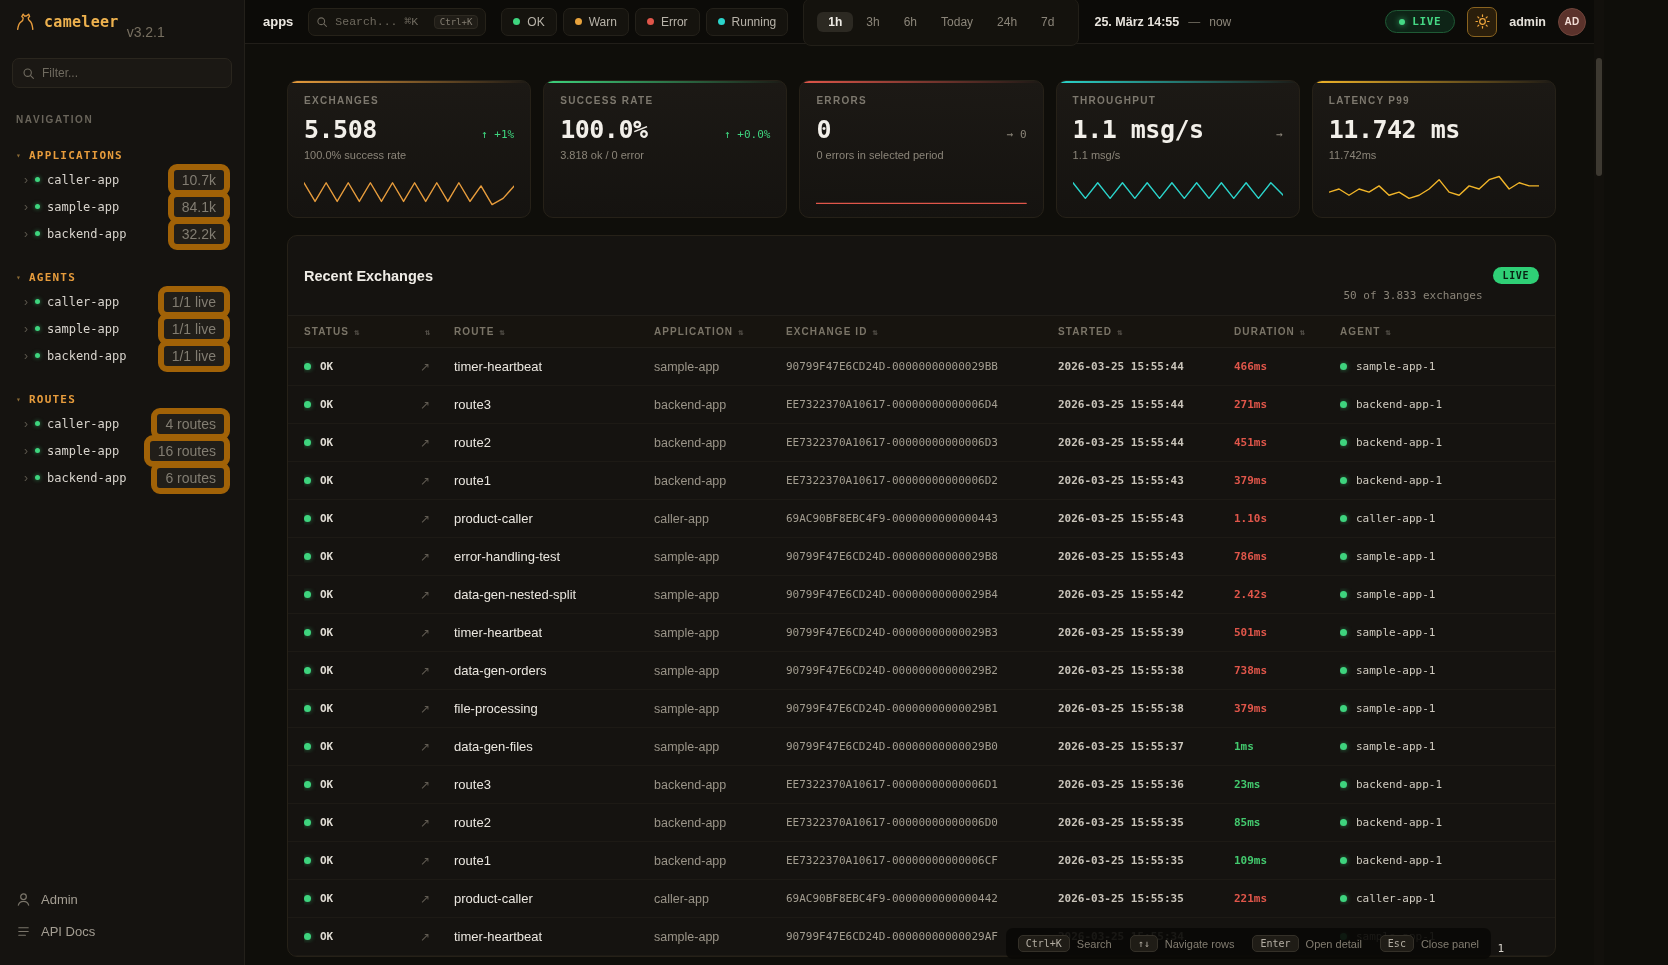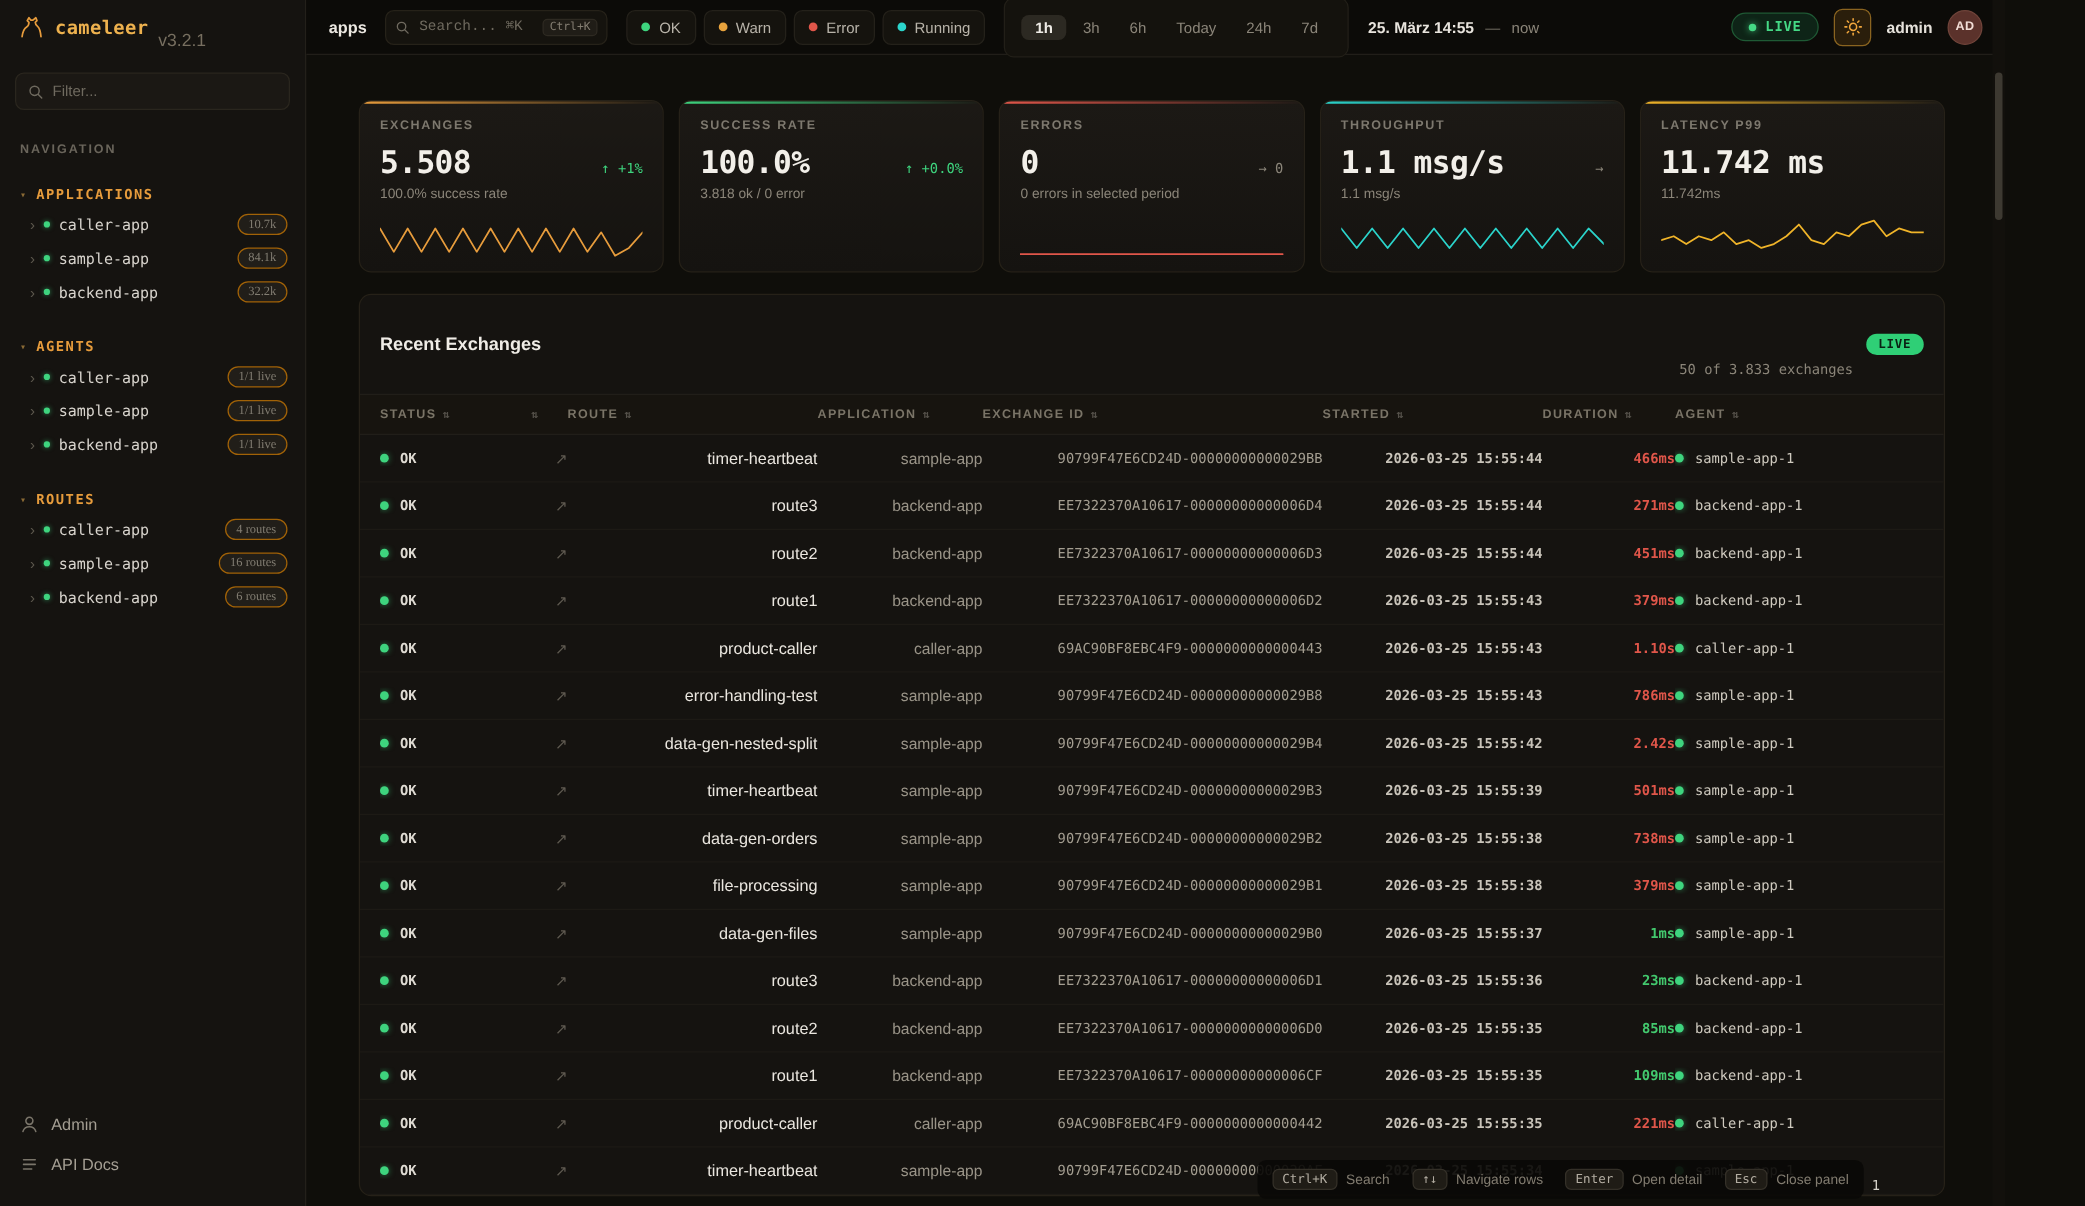--- a/index.html
+++ b/index.html
@@ -41,22 +41,22 @@
     letter-spacing:1.2px; color:#e79c3c;
   }
   .sec-caret { font-size:8px; color:#8a6a35; }
   .nav-item {
     display:flex; align-items:center; gap:7px; height:27px; padding:0 14px 0 24px;
   }
   .item-caret { color:#5c574d; font-size:12px; line-height:1; }
   .item-dot { width:5px; height:5px; border-radius:50%; background:#3ed47e; box-shadow:0 0 4px rgba(62,212,126,.6); flex:0 0 auto; }
   .item-label { font-family:"DejaVu Sans Mono", monospace; font-size:12px; color:#d8d4cd; flex:1; }
   .item-badge {
-    font-family:Liberation Serif, serif; font-size:10px; color:#827d72;
-    background:#211e19; border:1px solid #a16207; border-radius:9px; padding:2px 8px;
+    font-family:Liberation Sans, sans-serif; font-size:14px; color:#827d72;
+    background:#211e19; border:6px solid #a16207; border-radius:9px; padding:2px 8px;
   }
 
   .side-footer { position:absolute; left:0; right:0; bottom:0; padding:8px 16px 18px; }
   .side-footer-item { display:flex; align-items:center; gap:10px; height:32px; color:#a49e93; font-size:13px; }
   .side-footer-item svg { color:#7a756a; }
 
   
   .topbar {
     position:absolute; left:245px; top:0; right:0; height:44px;
     background:#0c0b08; border-bottom:1px solid #211e19;
@@ -151,21 +151,21 @@
   .panel-meta { display:flex; align-items:center; gap:10px; }
   .count { font-family:"DejaVu Sans Mono", monospace; font-size:11px; color:#8b8579;margin-top:40px; }
   .live-pill {
     background:#2fcf76; color:#0a2113; font-family:"DejaVu Sans Mono", monospace;
     font-size:10px; font-weight:bold; letter-spacing:.6px; padding:3px 10px; border-radius:999px;
   }
 
   .thead, .tr {
     display:grid;
     grid-template-columns:116px 34px 200px 132px 272px 176px 106px 1fr;
-    align-items:center; padding:0 16px;text-align:right;
+    align-items:center; padding:0 16px;
   }
   .thead { height:32px; background:#17140f; border-bottom:1px solid #211e19; }
   .th { display:flex; align-items:center; gap:5px; font-size:10px; font-weight:bold; letter-spacing:1.1px; color:#7a7467; cursor:pointer; }
   .sort { font-size:9px; color:#55514a; font-family:"DejaVu Sans Mono", monospace; }
 
   .tr { height:38px; border-bottom:1px solid #1d1a15; cursor:pointer; }
   .td { overflow:hidden; white-space:nowrap; text-overflow:ellipsis; }
   .td-status { display:flex; align-items:center; gap:9px; font-family:"DejaVu Sans Mono", monospace; font-size:11px; font-weight:bold; color:#dfdbd3; }
   .row-dot { width:7px; height:7px; border-radius:50%; background:#3ed47e; box-shadow:0 0 5px rgba(62,212,126,.55); flex:0 0 auto; }
   .td-icon { color:#5f5a51; font-size:12px; }

